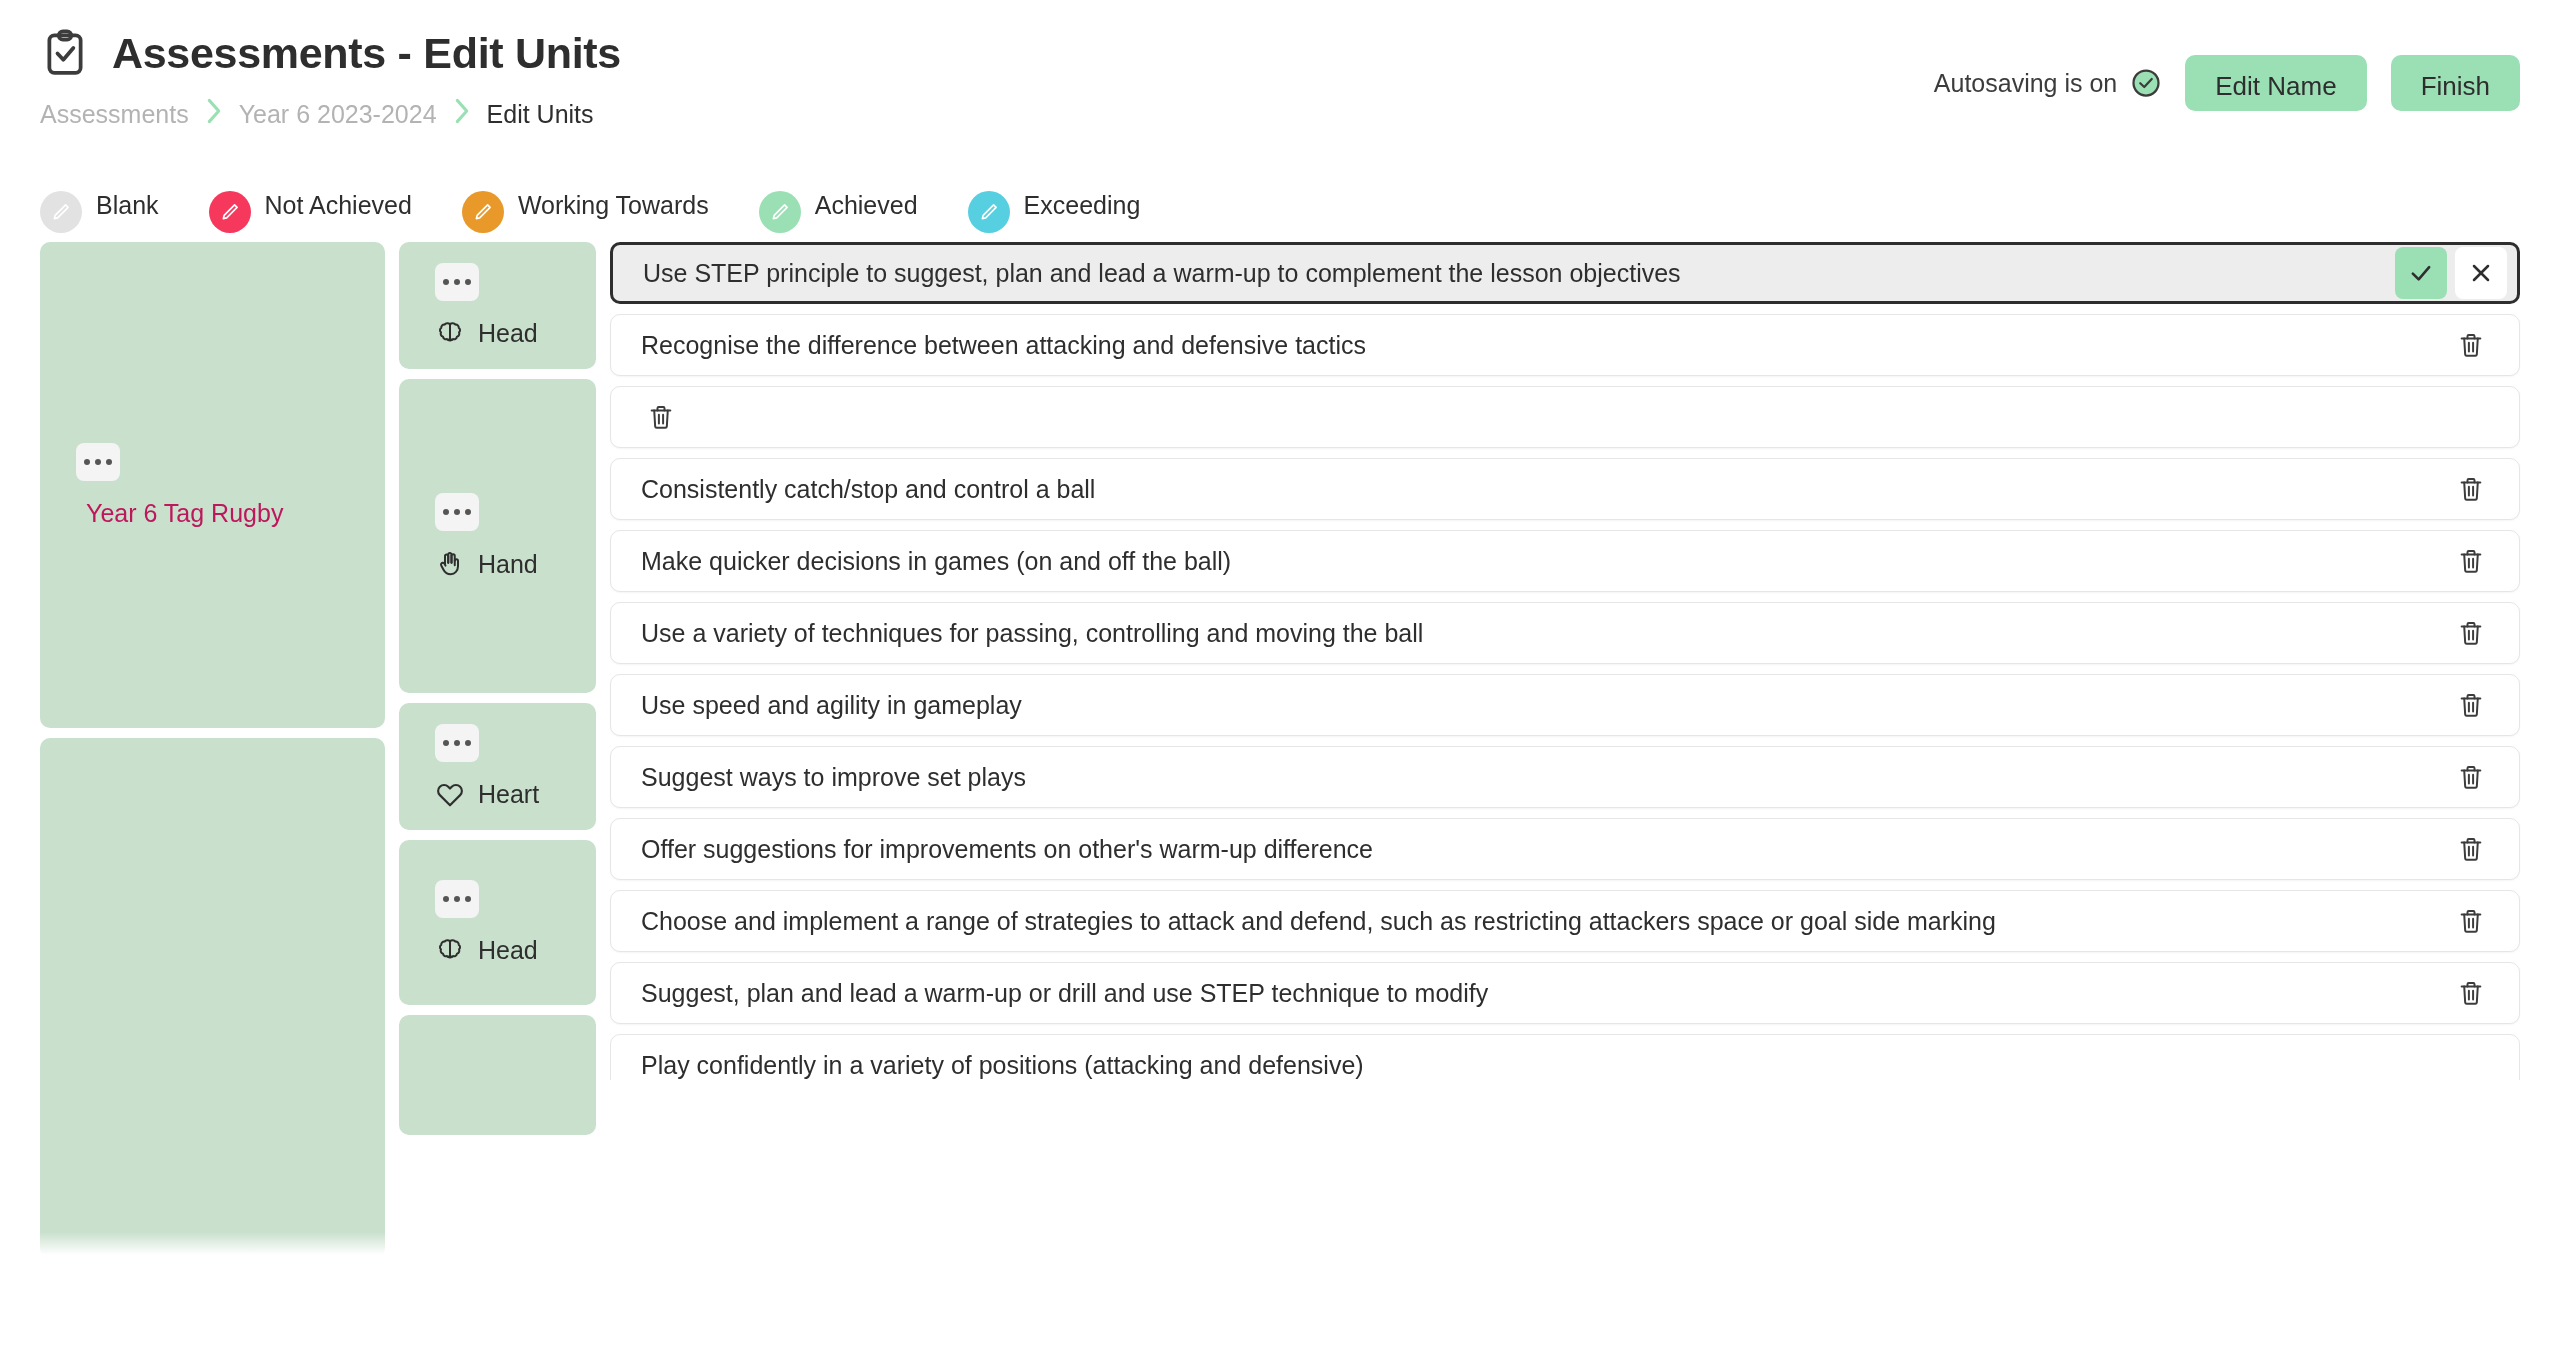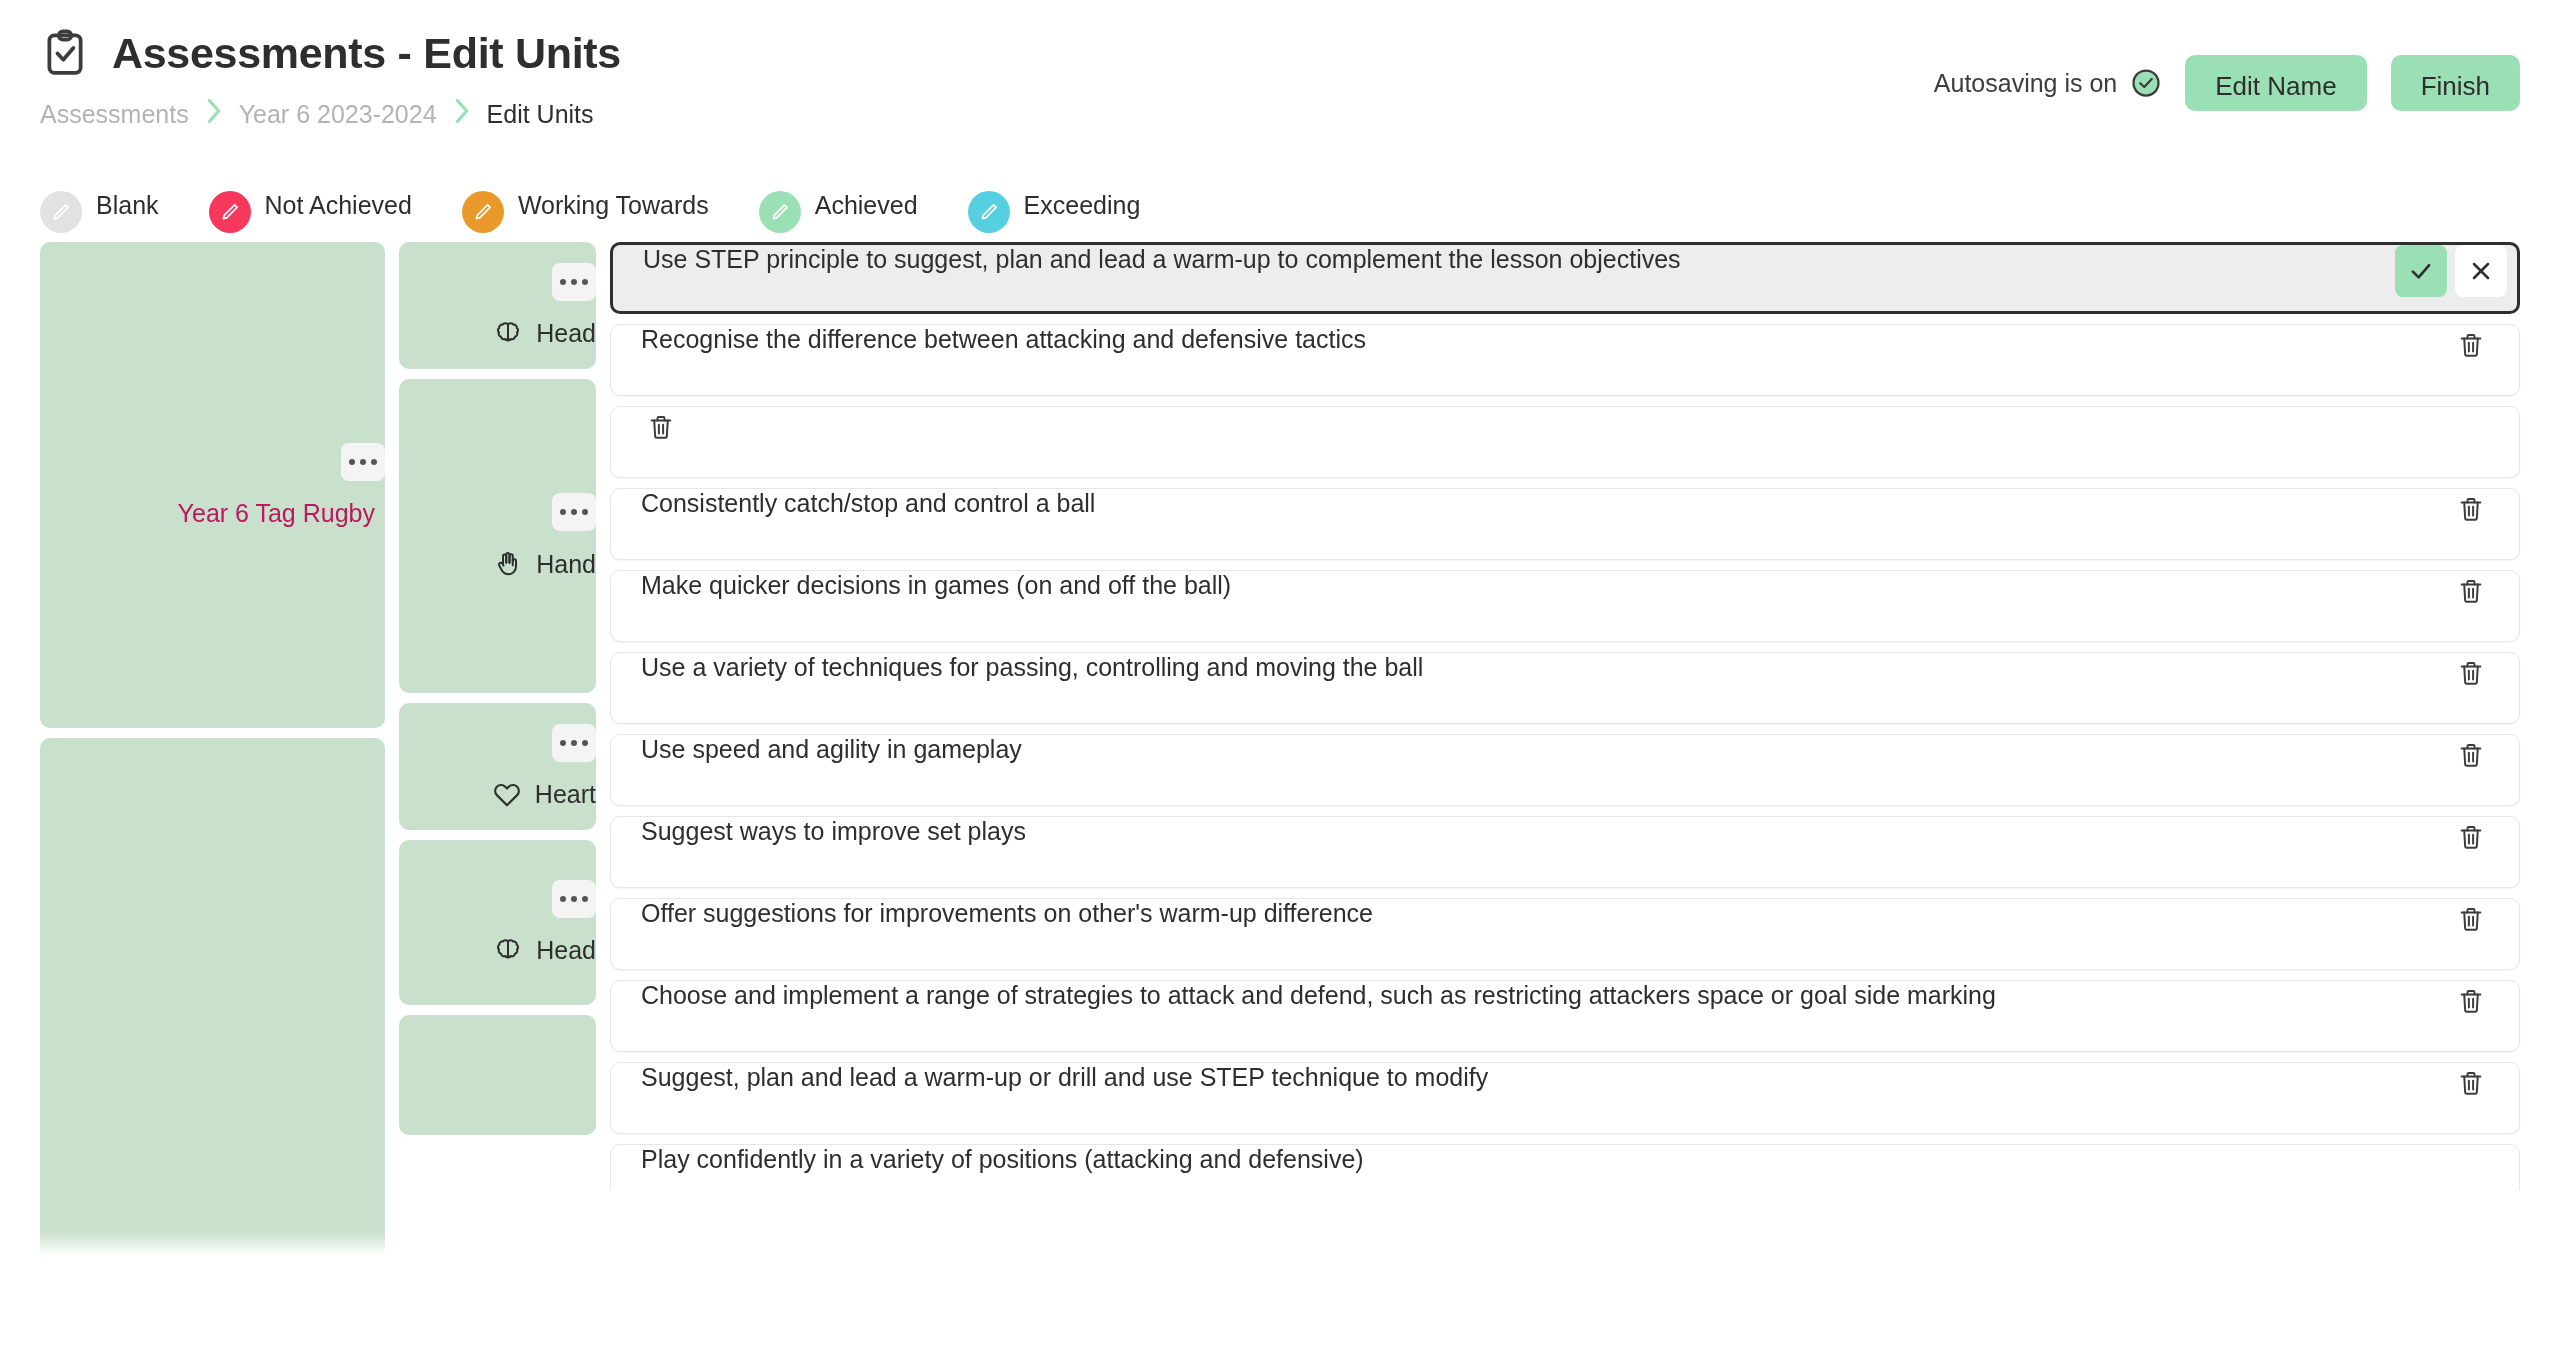--- a/index.html
+++ b/index.html
@@ -86,21 +86,21 @@
 
   .unit-col  { width: 345px; flex: none; }
   .cat-col   { width: 197px; flex: none; }
   .obj-col   { flex: 1 1 auto; min-width: 0; }
 
   .green-card {
     background: #c9e0cd;
     border-radius: 10px;
     display: flex;
     flex-direction: column;
-    align-items: flex-end;
+    align-items: flex-start;
     justify-content: center;
     margin-bottom: 10px;
     position: relative;
     padding-left: 36px;
   }
   .dots-btn {
     background: #f4f4f4;
     border-radius: 8px;
     width: 44px; height: 38px;
     display: flex; align-items: center; justify-content: center;
@@ -123,23 +123,24 @@
     display: flex; align-items: center; gap: 13px;
     font-size: 25px; color: #2e2e2e;
   }
   .cat-label svg { width: 30px; height: 30px; display:block; flex:none; }
 
   
   .obj-row {
     background: #ffffff;
     border: 1px solid #e6e6e6;
     border-radius: 10px;
-    height: 72px;
+    height: 62px;
     margin-bottom: 10px;
     display: flex;
+    align-items: center;
     padding: 0 28px 0 30px;
     box-shadow: 0 1px 2px rgba(0,0,0,0.045);
   }
   .obj-row .obj-text {
     flex: 1 1 auto;
     font-size: 25px;
     color: #2e2e2e;
     white-space: nowrap;
     overflow: hidden;
     text-overflow: clip;

